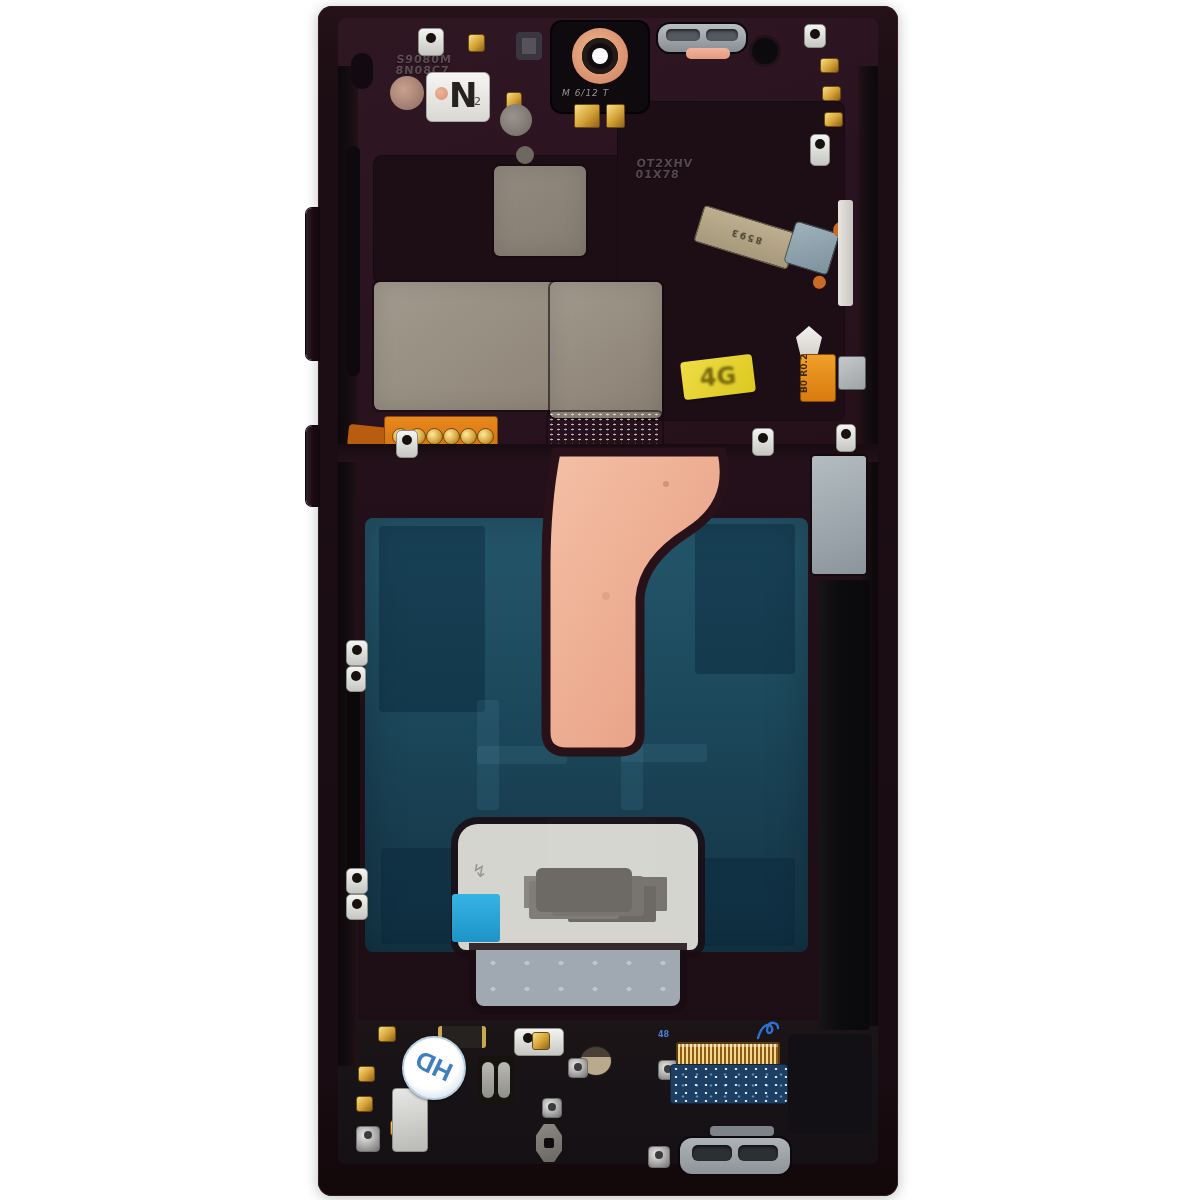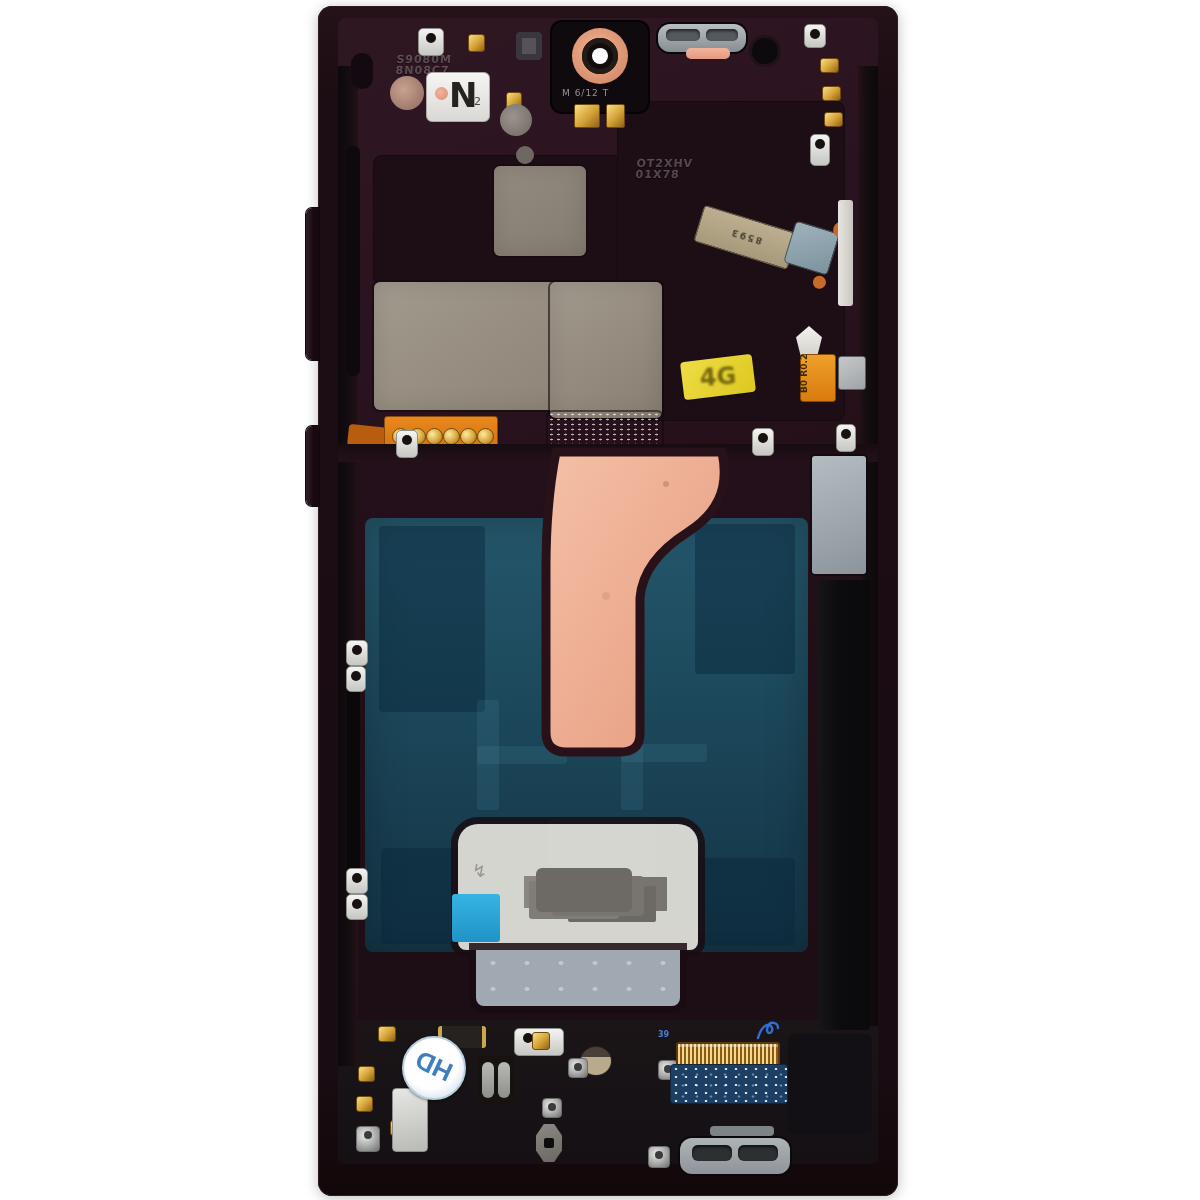--- a/index.html
+++ b/index.html
@@ -74,21 +74,21 @@
         color:#3c2a06;font-size:9px;font-weight:bold;line-height:10px;white-space:nowrap;}
   .sticker-yellow{background:linear-gradient(135deg,#eedd45,#ddc81f);border-radius:4px;transform:rotate(-7deg);
         box-shadow:0 1px 2px rgba(0,0,0,.4);}
   .sticker-yellow span{display:block;text-align:center;color:#77680e;font-size:24px;font-weight:bold;
         line-height:38px;transform:rotate(3deg);filter:blur(1px);}
   .nfc{background:linear-gradient(180deg,#f6f5f3,#d9d8d4);border-radius:6px;border:1px solid #a9a8a4;}
   .nfc b{position:absolute;left:22px;top:2px;font-size:34px;line-height:40px;color:#26221f;font-weight:bold;}
   .nfc sub{position:absolute;left:47px;top:22px;font-size:11px;color:#4a463f;}
   .nfc i{position:absolute;left:8px;top:14px;width:13px;height:13px;border-radius:50%;
         background:radial-gradient(circle at 40% 40%,#f0b49a,#d98f74);}
-  .cam-house{background:#0e0a0d;border-radius:10px;box-shadow:0 0 0 2px #050305;}
+  .cam-house{background:#0e0a0d;border-radius:10px;box-shadow:0 0 0 2px #050305;font-style:italic;}
   .mesh{background:linear-gradient(180deg,#b9bec2,#878e93);border-radius:12px;box-shadow:0 0 0 2px #0a080a;}
   .mesh i{position:absolute;top:5px;height:12px;background:#54595d;border-radius:5px;
         box-shadow:inset 0 2px 3px rgba(0,0,0,.6);}
   .blue39{color:#4a7fd4;font-size:8px;font-weight:bold;}
 </style>
 </head>
 <body>
 
 <div id="canvas">
  <div id="phone">
@@ -291,21 +291,21 @@
   <div class="abs screw" style="left:340px;top:1054px;width:18px;height:18px;">
         <i></i>
       </div>
   <div class="abs screw" style="left:224px;top:1092px;width:18px;height:18px;">
         <i></i>
       </div>
   <div class="abs" style="left:218px;top:1118px;width:26px;height:38px;background:linear-gradient(160deg,#8c8884,#6b6763);clip-path:polygon(30% 0,70% 0,100% 30%,100% 70%,70% 100%,30% 100%,0 70%,0 30%);">
     <div class="abs" style="left:8px;top:14px;width:10px;height:10px;background:#0e0c0c;border-radius:2px;"></div>
   </div>
 
-  <div class="abs blue39" style="left:340px;top:1024px;">39</div>
+  <div class="abs blue39" style="left:340px;top:1024px;">48</div>
   <div class="abs connector" style="left:358px;top:1036px;width:100px;height:22px;"></div>
   <div class="abs glitter" style="left:352px;top:1058px;width:116px;height:38px;"></div>
   <svg class="abs" style="left:436px;top:1012px;" width="28" height="26" viewBox="0 0 28 26">
     <path d="M4 20 C 8 6 16 4 18 10 C 20 16 10 18 14 8 C 16 3 24 4 24 10" fill="none" stroke="#2f6fd0" stroke-width="2.4" stroke-linecap="round"></path>
   </svg>
 
   <div class="abs" style="left:470px;top:1028px;width:84px;height:100px;background:#121014;border-radius:6px;"></div>
 
   <div class="abs screw" style="left:330px;top:1140px;width:20px;height:20px;">
         <i></i>

